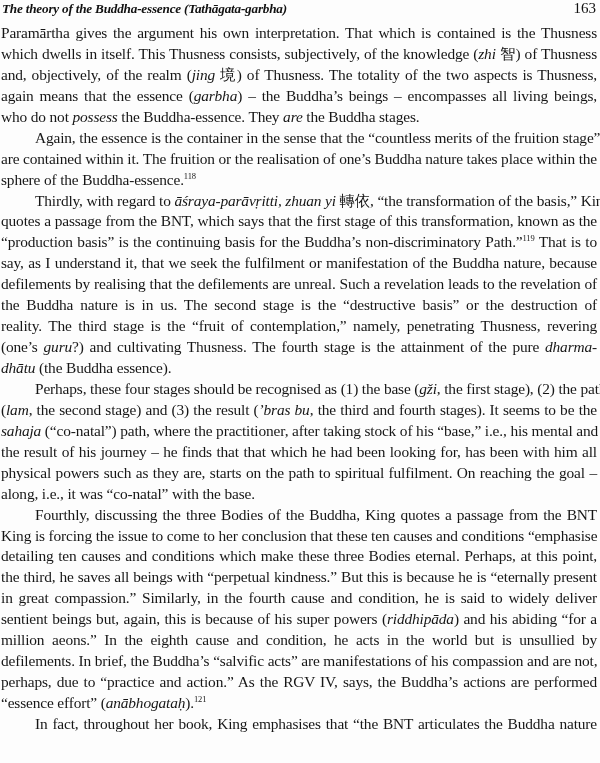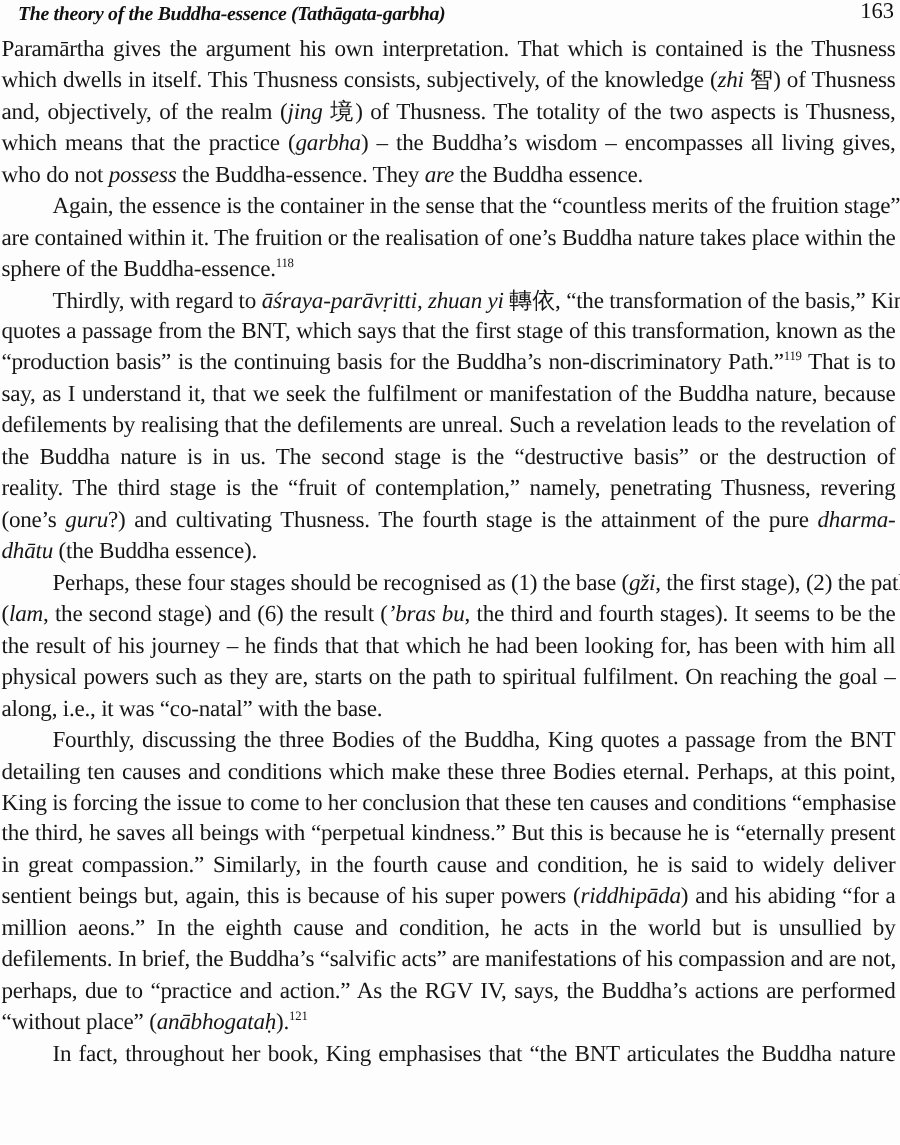--- a/index.html
+++ b/index.html
@@ -2,21 +2,21 @@
 <html><head>
   <meta charset="utf-8">
   <style>
     html, body { margin: 0; padding: 0; background: #ffffff; }
     body { width: 600px; height: 763px; overflow: hidden; position: relative; }
     .page { position: absolute; left: 0; top: 0; width: 600px; height: 763px; background: #fdfdfd; }
     .running-head {
       position: absolute; left: 2px; top: 1px; width: 594px; height: 18px;
       font-family: "Liberation Serif", serif; font-size: 13.2px; color: #111;
     }
-    .running-title { position: absolute; left: 0; top: 0; font-style: italic; font-weight: bold; letter-spacing: -0.2px; margin-left: 10px; }
+    .running-title { position: absolute; left: 0; top: 0; font-style: italic; font-weight: bold; letter-spacing: -0.2px; }
     .page-number { position: absolute; right: 0; top: -1px; font-size: 15px; text-align: center; }
     .body-text {
       position: absolute; left: 1px; top: 23px; width: 596px;
       font-family: "Liberation Serif", serif; font-size: 15.4px; color: #161616;
     }
     .line {
       display: block; height: 20.95px; line-height: 20.95px;
       text-align: justify; text-align-last: justify; white-space: nowrap;
       overflow: visible; letter-spacing: -0.15px;
     }
@@ -31,44 +31,45 @@
 
 <div class="page">
   <div class="running-head">
     <span class="running-title">The theory of the Buddha-essence (Tathāgata-garbha)</span>
     <span class="page-number">163</span>
   </div>
   <div class="body-text" id="body-text">
       <div class="line"><span>Paramārtha gives the argument his own interpretation. That which is contained is the Thusness</span></div>
       <div class="line"><span>which dwells in itself. This Thusness consists, subjectively, of the knowledge (</span><span class="it">zhi</span><span> 智) of Thusness</span></div>
       <div class="line"><span>and, objectively, of the realm (</span><span class="it">jing</span><span> 境) of Thusness. The totality of the two aspects is Thusness,</span></div>
-      <div class="line"><span>which means that the practice (</span><span class="it">garbha</span><span>) – the Buddha’s wisdom – encompasses all living gives,</span></div>
-      <div class="line last"><span>who do not </span><span class="it">possess</span><span> the Buddha-essence. They </span><span class="it">are</span><span> the Buddha essence.</span></div>
+      <div class="line"><span>again means that the essence (</span><span class="it">garbha</span><span>) – the Buddha’s beings – encompasses all living beings,</span></div>
+      <div class="line last"><span>who do not </span><span class="it">possess</span><span> the Buddha-essence. They </span><span class="it">are</span><span> the Buddha stages.</span></div>
       <div class="line indent"><span>Again, the essence is the container in the sense that the “countless merits of the fruition stage”</span></div>
       <div class="line"><span>are contained within it. The fruition or the realisation of one’s Buddha nature takes place within the</span></div>
       <div class="line last"><span>sphere of the Buddha-essence.</span><sup>118</sup></div>
       <div class="line indent"><span>Thirdly, with regard to </span><span class="it">āśraya-parāvṛitti, zhuan yi</span><span> 轉依, “the transformation of the basis,” King</span></div>
       <div class="line"><span>quotes a passage from the BNT, which says that the first stage of this transformation, known as the</span></div>
       <div class="line"><span>“production basis” is the continuing basis for the Buddha’s non-discriminatory Path.”</span><sup>119</sup><span> That is to</span></div>
       <div class="line"><span>say, as I understand it, that we seek the fulfilment or manifestation of the Buddha nature, because</span></div>
       <div class="line"><span>defilements by realising that the defilements are unreal. Such a revelation leads to the revelation of</span></div>
       <div class="line"><span>the Buddha nature is in us. The second stage is the “destructive basis” or the destruction of</span></div>
       <div class="line"><span>reality. The third stage is the “fruit of contemplation,” namely, penetrating Thusness, revering</span></div>
       <div class="line"><span>(one’s </span><span class="it">guru</span><span>?) and cultivating Thusness. The fourth stage is the attainment of the pure </span><span class="it">dharma-</span></div>
       <div class="line last"><span class="it">dhātu</span><span> (the Buddha essence).</span></div>
       <div class="line indent"><span>Perhaps, these four stages should be recognised as (1) the base (</span><span class="it">gži</span><span>, the first stage), (2) the path</span></div>
-      <div class="line"><span>(</span><span class="it">lam</span><span>, the second stage) and (6) the result (</span><span class="it">’bras bu</span><span>, the third and fourth stages). It seems to be the</span></div>
+      <div class="line"><span>(</span><span class="it">lam</span><span>, the second stage) and (3) the result (</span><span class="it">’bras bu</span><span>, the third and fourth stages). It seems to be the</span></div>
+      <div class="line"><span class="it">sahaja</span><span> (“co-natal”) path, where the practitioner, after taking stock of his “base,” i.e., his mental and</span></div>
       <div class="line"><span>the result of his journey – he finds that that which he had been looking for, has been with him all</span></div>
       <div class="line"><span>physical powers such as they are, starts on the path to spiritual fulfilment. On reaching the goal –</span></div>
       <div class="line last"><span>along, i.e., it was “co-natal” with the base.</span></div>
       <div class="line indent"><span>Fourthly, discussing the three Bodies of the Buddha, King quotes a passage from the BNT</span></div>
+      <div class="line"><span>King is forcing the issue to come to her conclusion that these ten causes and conditions “emphasise</span></div>
       <div class="line"><span>detailing ten causes and conditions which make these three Bodies eternal. Perhaps, at this point,</span></div>
-      <div class="line"><span>King is forcing the issue to come to her conclusion that these ten causes and conditions “emphasise</span></div>
       <div class="line"><span>the third, he saves all beings with “perpetual kindness.” But this is because he is “eternally present</span></div>
       <div class="line"><span>in great compassion.” Similarly, in the fourth cause and condition, he is said to widely deliver</span></div>
       <div class="line"><span>sentient beings but, again, this is because of his super powers (</span><span class="it">riddhipāda</span><span>) and his abiding “for a</span></div>
       <div class="line"><span>million aeons.” In the eighth cause and condition, he acts in the world but is unsullied by</span></div>
       <div class="line"><span>defilements. In brief, the Buddha’s “salvific acts” are manifestations of his compassion and are not,</span></div>
       <div class="line"><span>perhaps, due to “practice and action.” As the RGV IV, says, the Buddha’s actions are performed</span></div>
-      <div class="line last"><span>“without place” (</span><span class="it">anābhogataḥ</span><span>).</span><sup>121</sup></div>
+      <div class="line last"><span>“essence effort” (</span><span class="it">anābhogataḥ</span><span>).</span><sup>121</sup></div>
       <div class="line indent"><span>In fact, throughout her book, King emphasises that “the BNT articulates the Buddha nature</span></div>
     </div>
 </div>
 
 </body></html>

